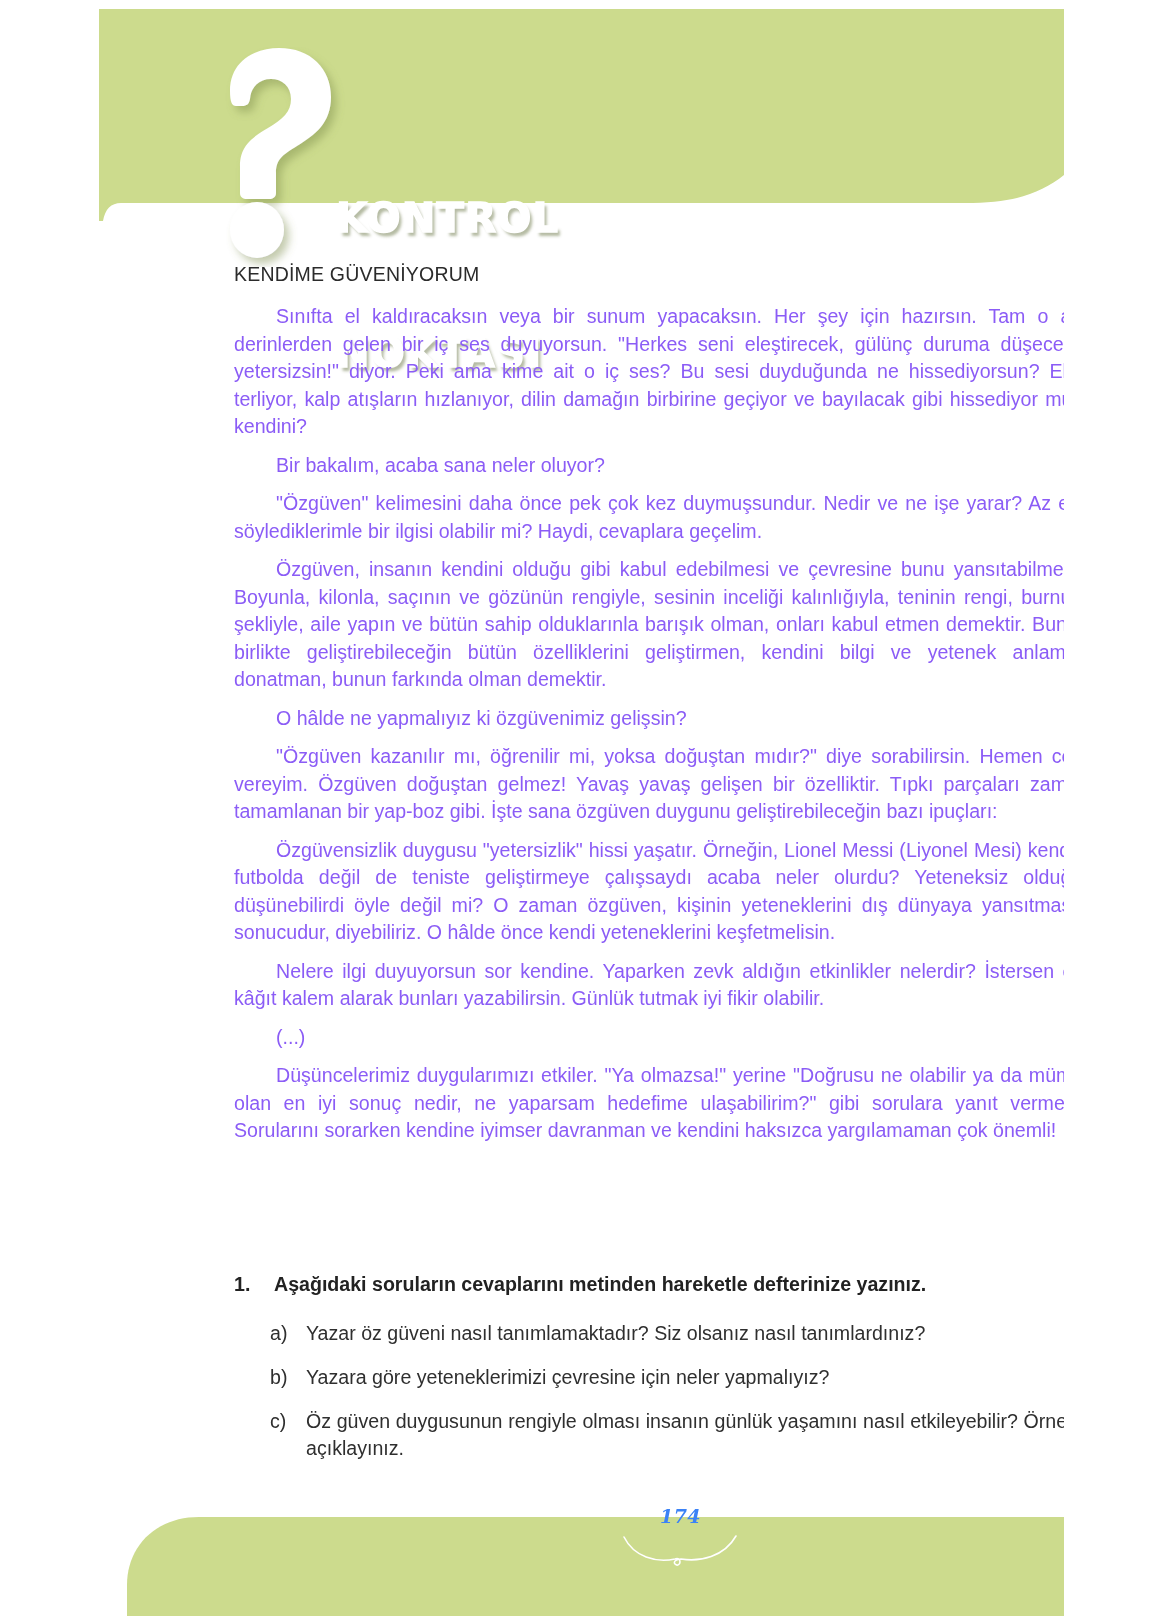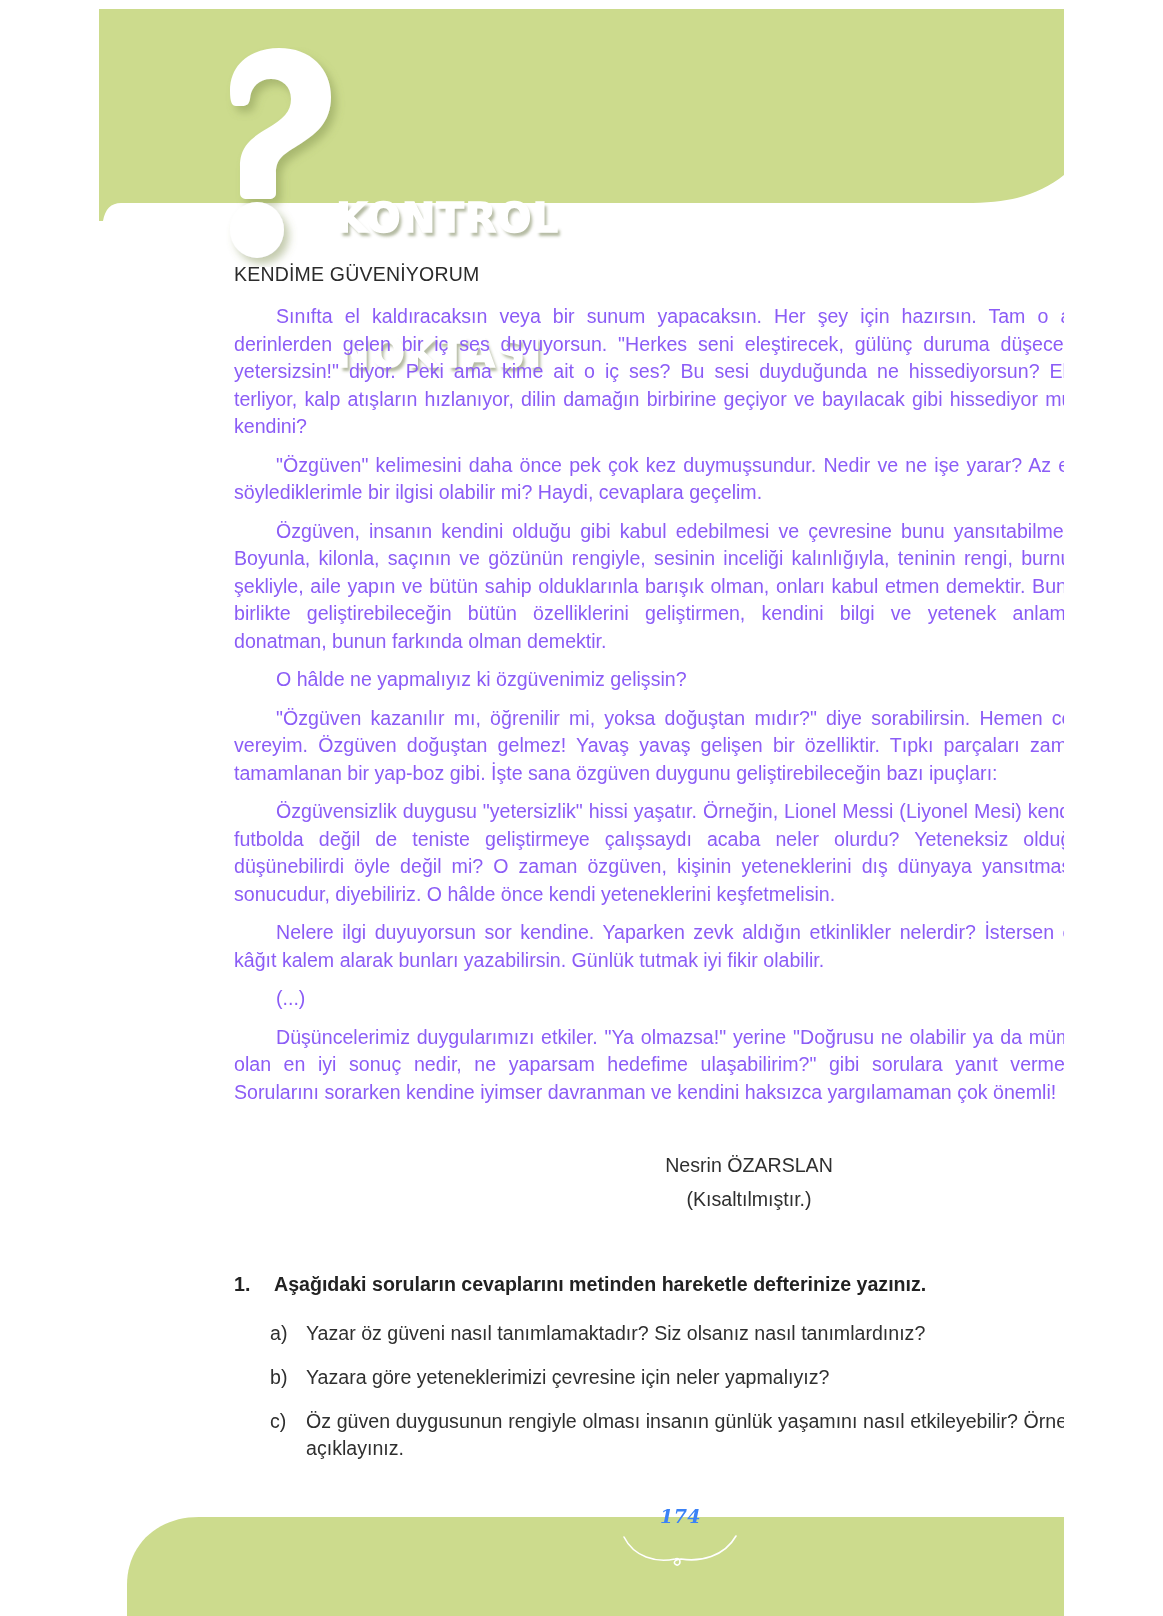--- a/index.html
+++ b/index.html
@@ -254,33 +254,30 @@
   <div class="header-title">
     <span class="tline">KONTROL</span>
     <span class="tline">NOKTASI</span>
   </div>
 
   <div class="content">
 
     <div class="doc-title">KENDİME GÜVENİYORUM</div>
 
     <p class="para">Sınıfta el kaldıracaksın veya bir sunum yapacaksın. Her şey için hazırsın. Tam o anda derinlerden gelen bir iç ses duyuyorsun. "Herkes seni eleştirecek, gülünç duruma düşeceksin, yetersizsin!" diyor. Peki ama kime ait o iç ses? Bu sesi duyduğunda ne hissediyorsun? Ellerin terliyor, kalp atışların hızlanıyor, dilin damağın birbirine geçiyor ve bayılacak gibi hissediyor musun kendini?</p>
+    <p class="para">Bir bakalım, acaba sana neler oluyor?</p>
     <p class="para">"Özgüven" kelimesini daha önce pek çok kez duymuşsundur. Nedir ve ne işe yarar? Az evvel söylediklerimle bir ilgisi olabilir mi? Haydi, cevaplara geçelim.</p>
     <p class="para">Özgüven, insanın kendini olduğu gibi kabul edebilmesi ve çevresine bunu yansıtabilmesidir. Boyunla, kilonla, saçının ve gözünün rengiyle, sesinin inceliği kalınlığıyla, teninin rengi, burnunun şekliyle, aile yapın ve bütün sahip olduklarınla barışık olman, onları kabul etmen demektir. Bununla birlikte geliştirebileceğin bütün özelliklerini geliştirmen, kendini bilgi ve yetenek anlamında donatman, bunun farkında olman demektir.</p>
     <p class="para">O hâlde ne yapmalıyız ki özgüvenimiz gelişsin?</p>
     <p class="para">"Özgüven kazanılır mı, öğrenilir mi, yoksa doğuştan mıdır?" diye sorabilirsin. Hemen cevap vereyim. Özgüven doğuştan gelmez! Yavaş yavaş gelişen bir özelliktir. Tıpkı parçaları zamanla tamamlanan bir yap-boz gibi. İşte sana özgüven duygunu geliştirebileceğin bazı ipuçları:</p>
     <p class="para">Özgüvensizlik duygusu "yetersizlik" hissi yaşatır. Örneğin, Lionel Messi (Liyonel Mesi) kendisini futbolda değil de teniste geliştirmeye çalışsaydı acaba neler olurdu? Yeteneksiz olduğunu düşünebilirdi öyle değil mi? O zaman özgüven, kişinin yeteneklerini dış dünyaya yansıtmasının sonucudur, diyebiliriz. O hâlde önce kendi yeteneklerini keşfetmelisin.</p>
     <p class="para">Nelere ilgi duyuyorsun sor kendine. Yaparken zevk aldığın etkinlikler nelerdir? İstersen eline kâğıt kalem alarak bunları yazabilirsin. Günlük tutmak iyi fikir olabilir.</p>
     <p class="para">(...)</p>
     <p class="para">Düşüncelerimiz duygularımızı etkiler. "Ya olmazsa!" yerine "Doğrusu ne olabilir ya da mümkün olan en iyi sonuç nedir, ne yaparsam hedefime ulaşabilirim?" gibi sorulara yanıt vermelisin. Sorularını sorarken kendine iyimser davranman ve kendini haksızca yargılamaman çok önemli!</p>
 
-    <div class="byline">
-      <span class="author">Nesrin ÖZARSLAN</span>
-      <span class="note">(Kısaltılmıştır.)</span>
-    </div>
   </div>
 
   <div class="questions">
     <div class="q-main">
       <span class="q-num">1.</span>
       <span class="q-text">Aşağıdaki soruların cevaplarını metinden hareketle defterinize yazınız.</span>
     </div>
 
     <div class="sub-list">
       <div class="sub-item">

